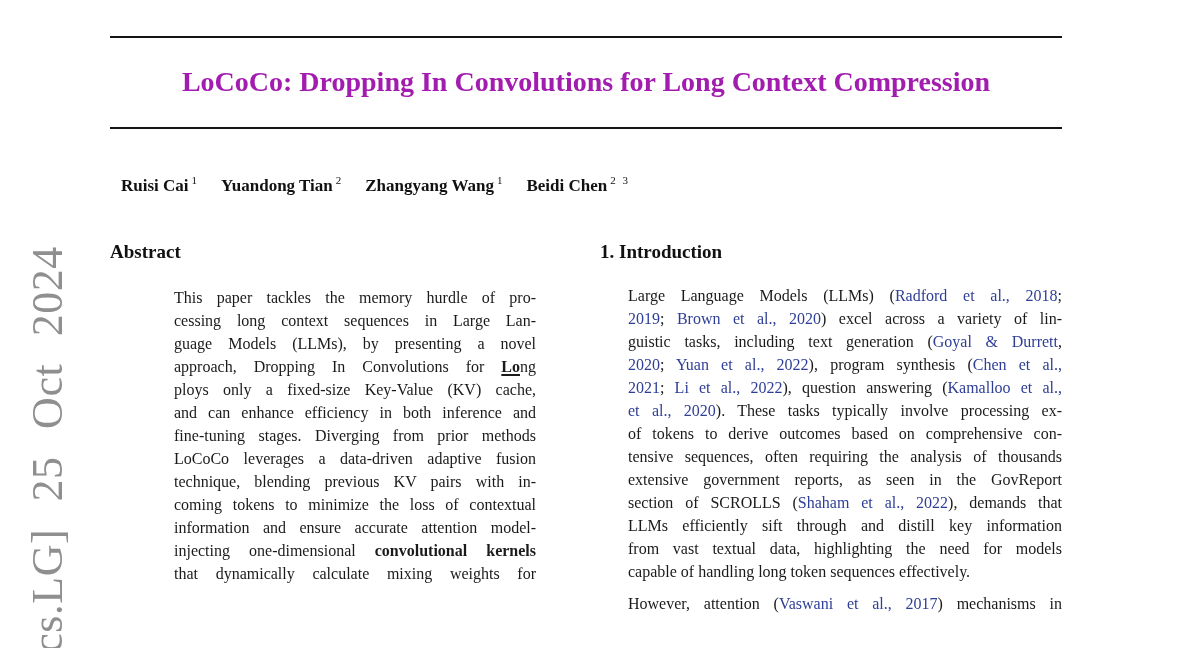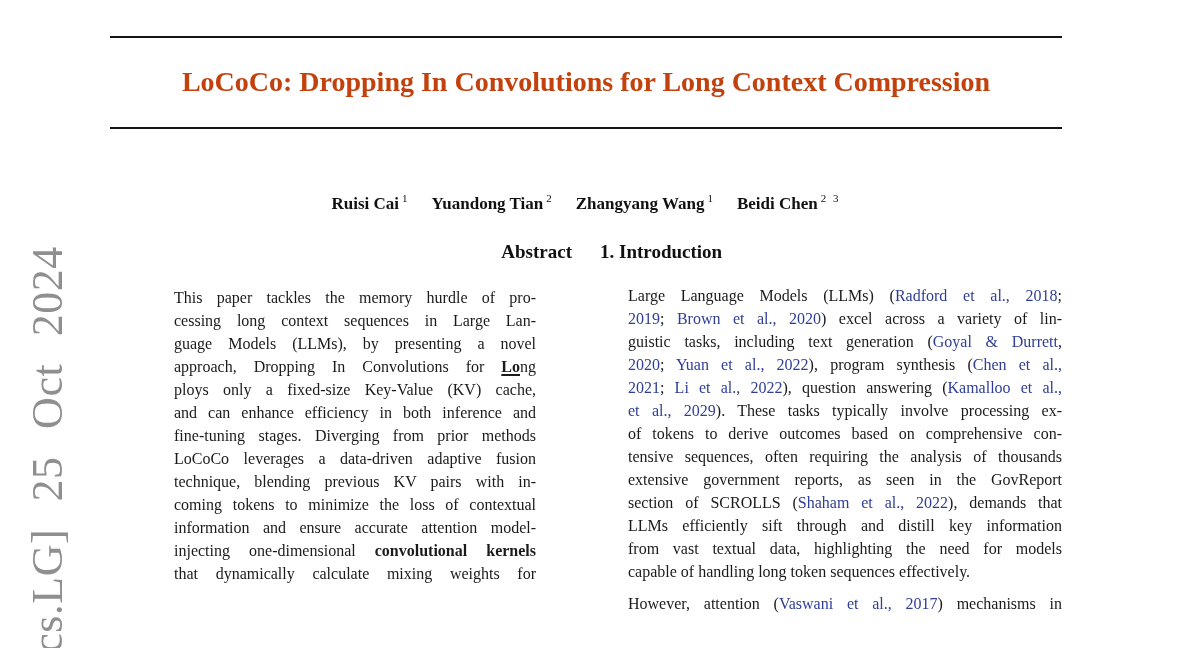--- a/index.html
+++ b/index.html
@@ -34,27 +34,26 @@
     background: #151515;
   }
   .rule-top { top: 36px; }
   .rule-bottom { top: 127px; }
   .page-title {
     position: absolute;
     left: 110px; top: 66px; width: 952px;
     text-align: center;
     font-size: 28px; font-weight: bold;
     line-height: 32px;
-    color: #c2410c;
+    color: #a21caf;
     white-space: nowrap;
   }
   .authors {
     position: absolute;
-    left: 110px; top: 192px; width: 952px;
-    text-align: center;
+    left: 110px; top: 174px; width: 952px;
     font-size: 17px; font-weight: bold;
     color: #111;
     white-space: nowrap;
   }
   .author { margin: 0 11px; }
   .author sup {
     font-weight: normal;
     font-size: 11px;
     margin-left: 3px;
     letter-spacing: 2px;
@@ -63,21 +62,21 @@
     position: absolute;
     top: 240px; width: 462px;
   }
   .col-left  { left: 110px; }
   .col-right { left: 600px; }
   .heading {
     font-size: 19px; font-weight: bold;
     line-height: 23px;
     color: #111;
   }
-  .heading-center { text-align: right; }
+  .heading-center { text-align: left; }
   .abstract-body {
     margin: 23px 36px 0 36px;
   }
   .intro-body {
     margin: 21px 0 0 0;
   }
   .tline {
     font-size: 16px;
     line-height: 23px;
     height: 23px;
@@ -131,21 +130,21 @@
   </div>
 
   <div class="col col-right">
     <div class="heading">1. Introduction</div>
     <div class="intro-body">
         <div class="tline"><span>Large Language Models (LLMs) (</span><span class="s-l">Radford et al., 2018</span><span>;</span></div>
         <div class="tline"><span class="s-l">2019</span><span>; </span><span class="s-l">Brown et al., 2020</span><span>) excel across a variety of lin-</span></div>
         <div class="tline"><span>guistic tasks, including text generation (</span><span class="s-l">Goyal &amp; Durrett</span><span>,</span></div>
         <div class="tline"><span class="s-l">2020</span><span>; </span><span class="s-l">Yuan et al., 2022</span><span>), program synthesis (</span><span class="s-l">Chen et al.,</span></div>
         <div class="tline"><span class="s-l">2021</span><span>; </span><span class="s-l">Li et al., 2022</span><span>), question answering (</span><span class="s-l">Kamalloo et al.,</span></div>
-        <div class="tline"><span class="s-l">et al., 2029</span><span>). These tasks typically involve processing ex-</span></div>
+        <div class="tline"><span class="s-l">et al., 2020</span><span>). These tasks typically involve processing ex-</span></div>
         <div class="tline"><span>of tokens to derive outcomes based on comprehensive con-</span></div>
         <div class="tline"><span>tensive sequences, often requiring the analysis of thousands</span></div>
         <div class="tline"><span>extensive government reports, as seen in the GovReport</span></div>
         <div class="tline"><span>section of SCROLLS (</span><span class="s-l">Shaham et al., 2022</span><span>), demands that</span></div>
         <div class="tline"><span>LLMs efficiently sift through and distill key information</span></div>
         <div class="tline"><span>from vast textual data, highlighting the need for models</span></div>
         <div class="tline tend"><span>capable of handling long token sequences effectively.</span></div>
         <div class="tline tgap"><span>However, attention (</span><span class="s-l">Vaswani et al., 2017</span><span>) mechanisms in</span></div>
       </div>
   </div>

